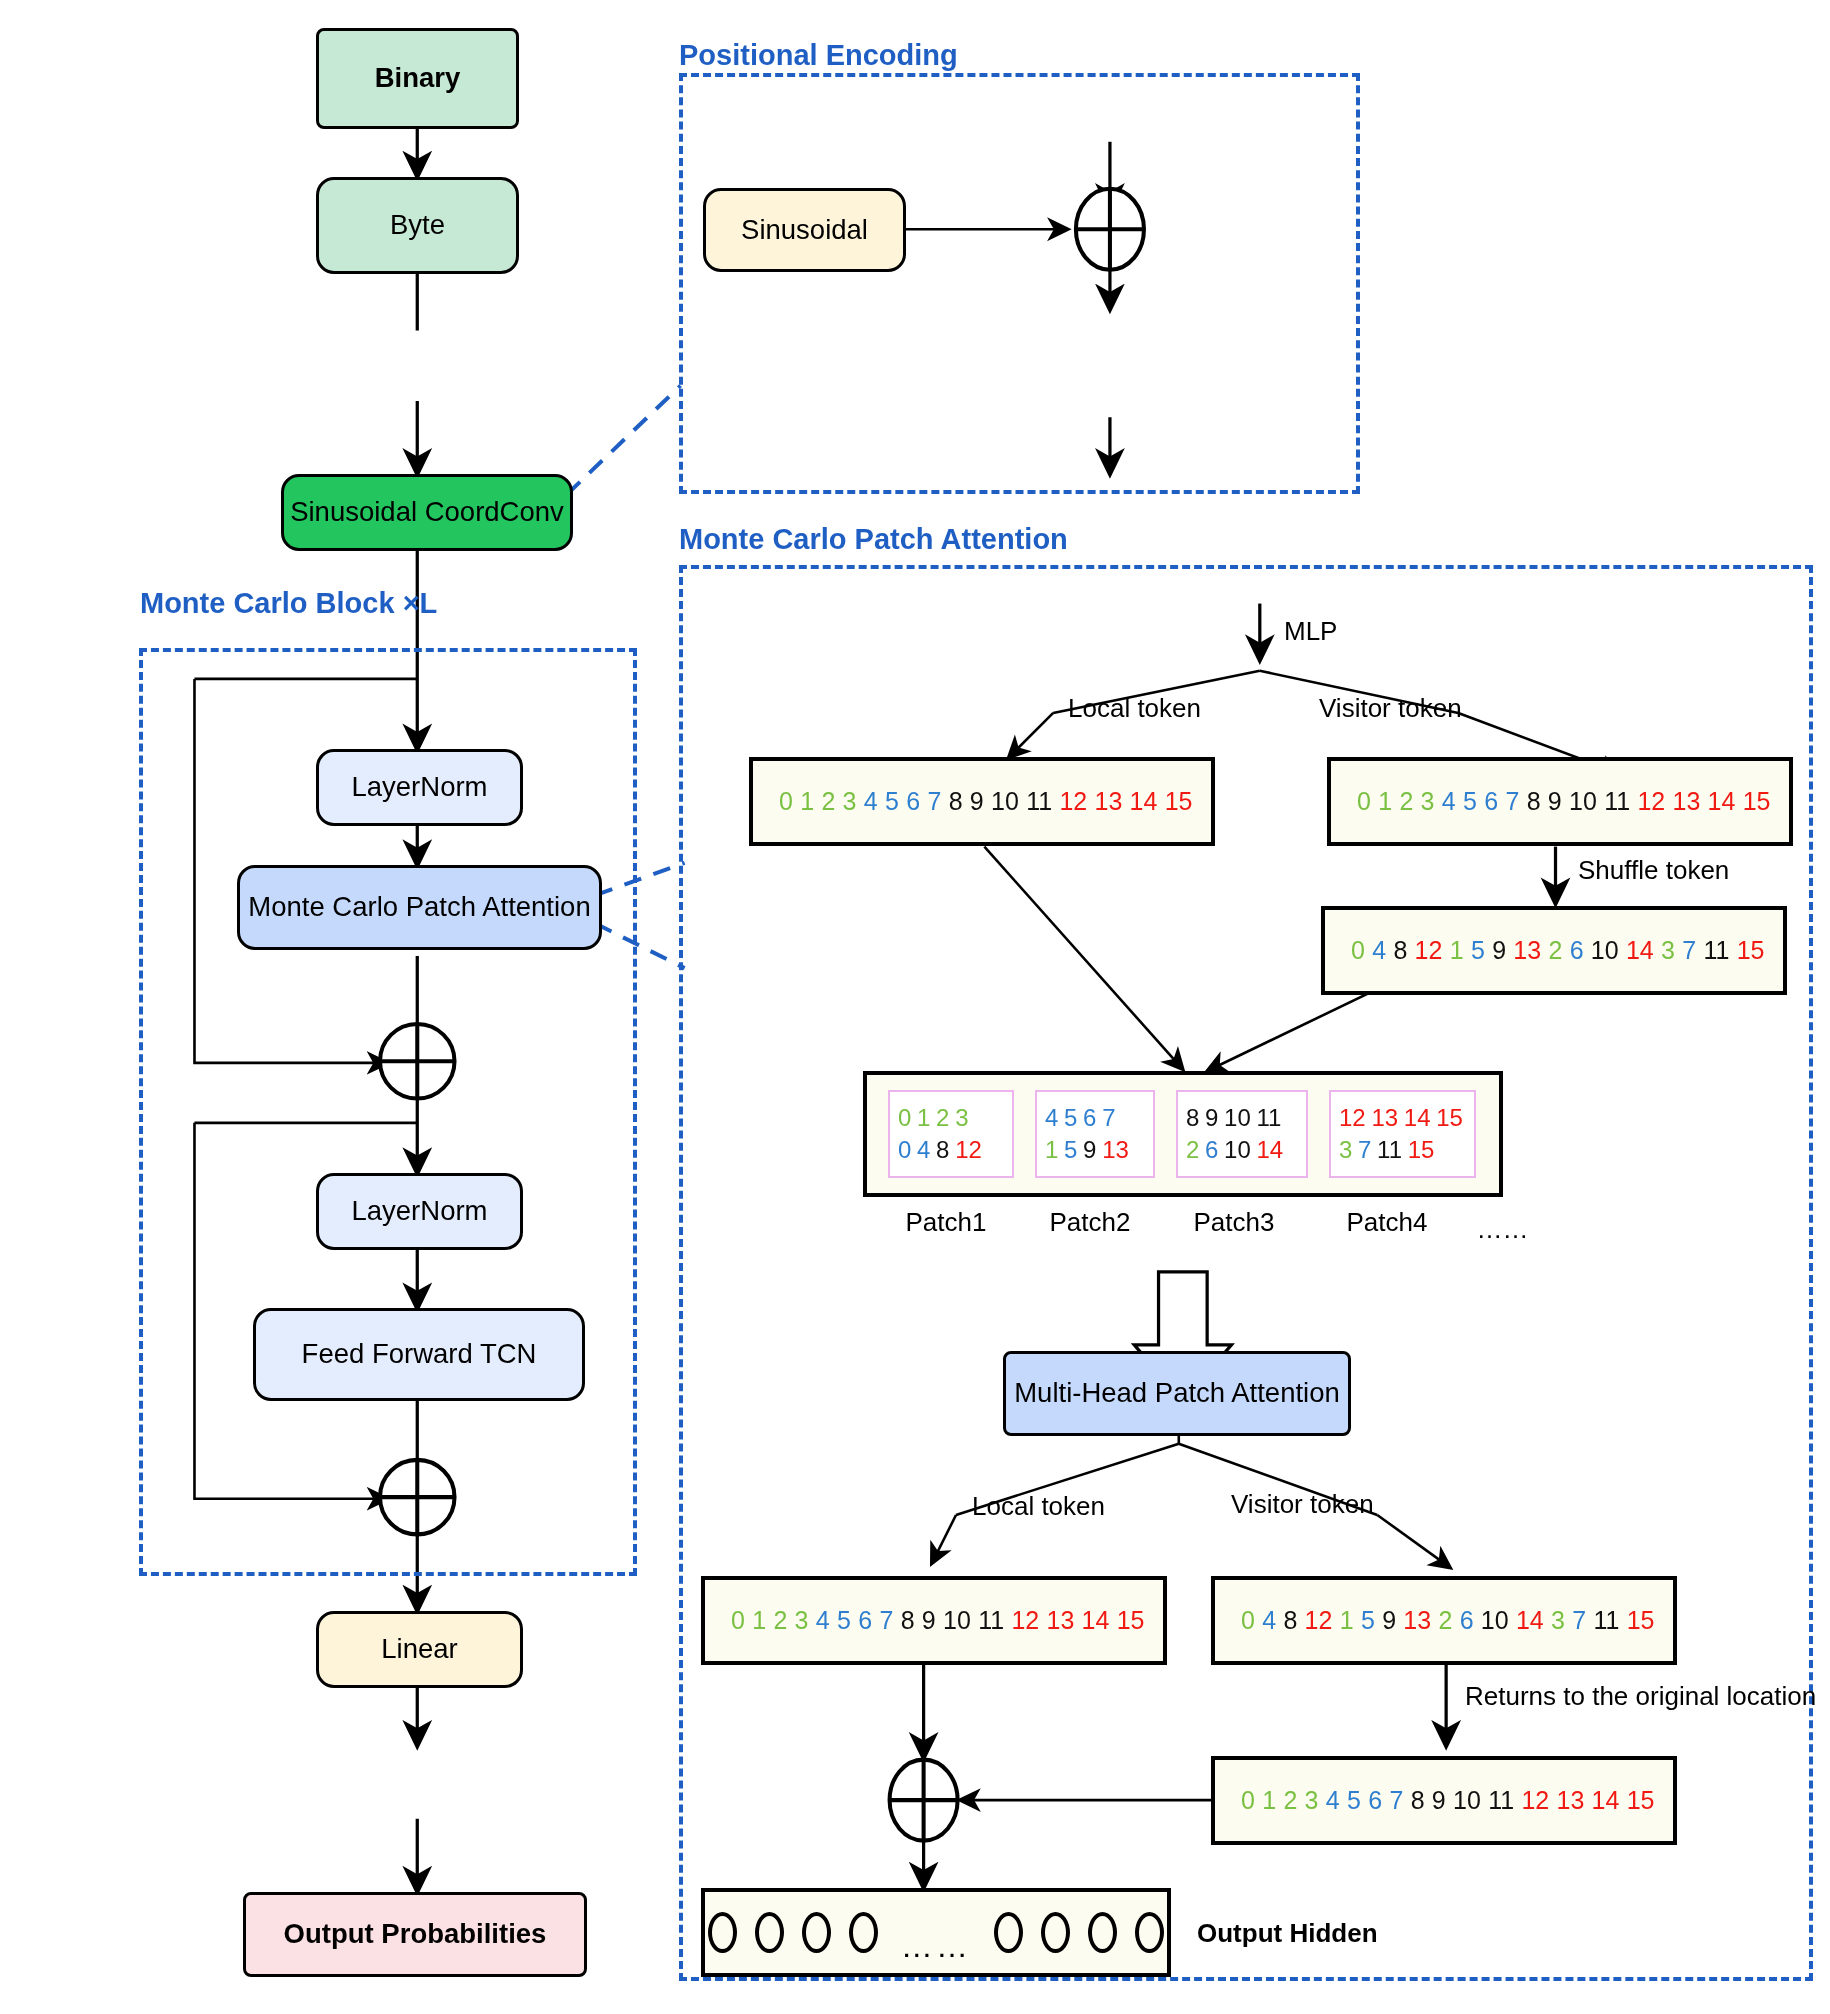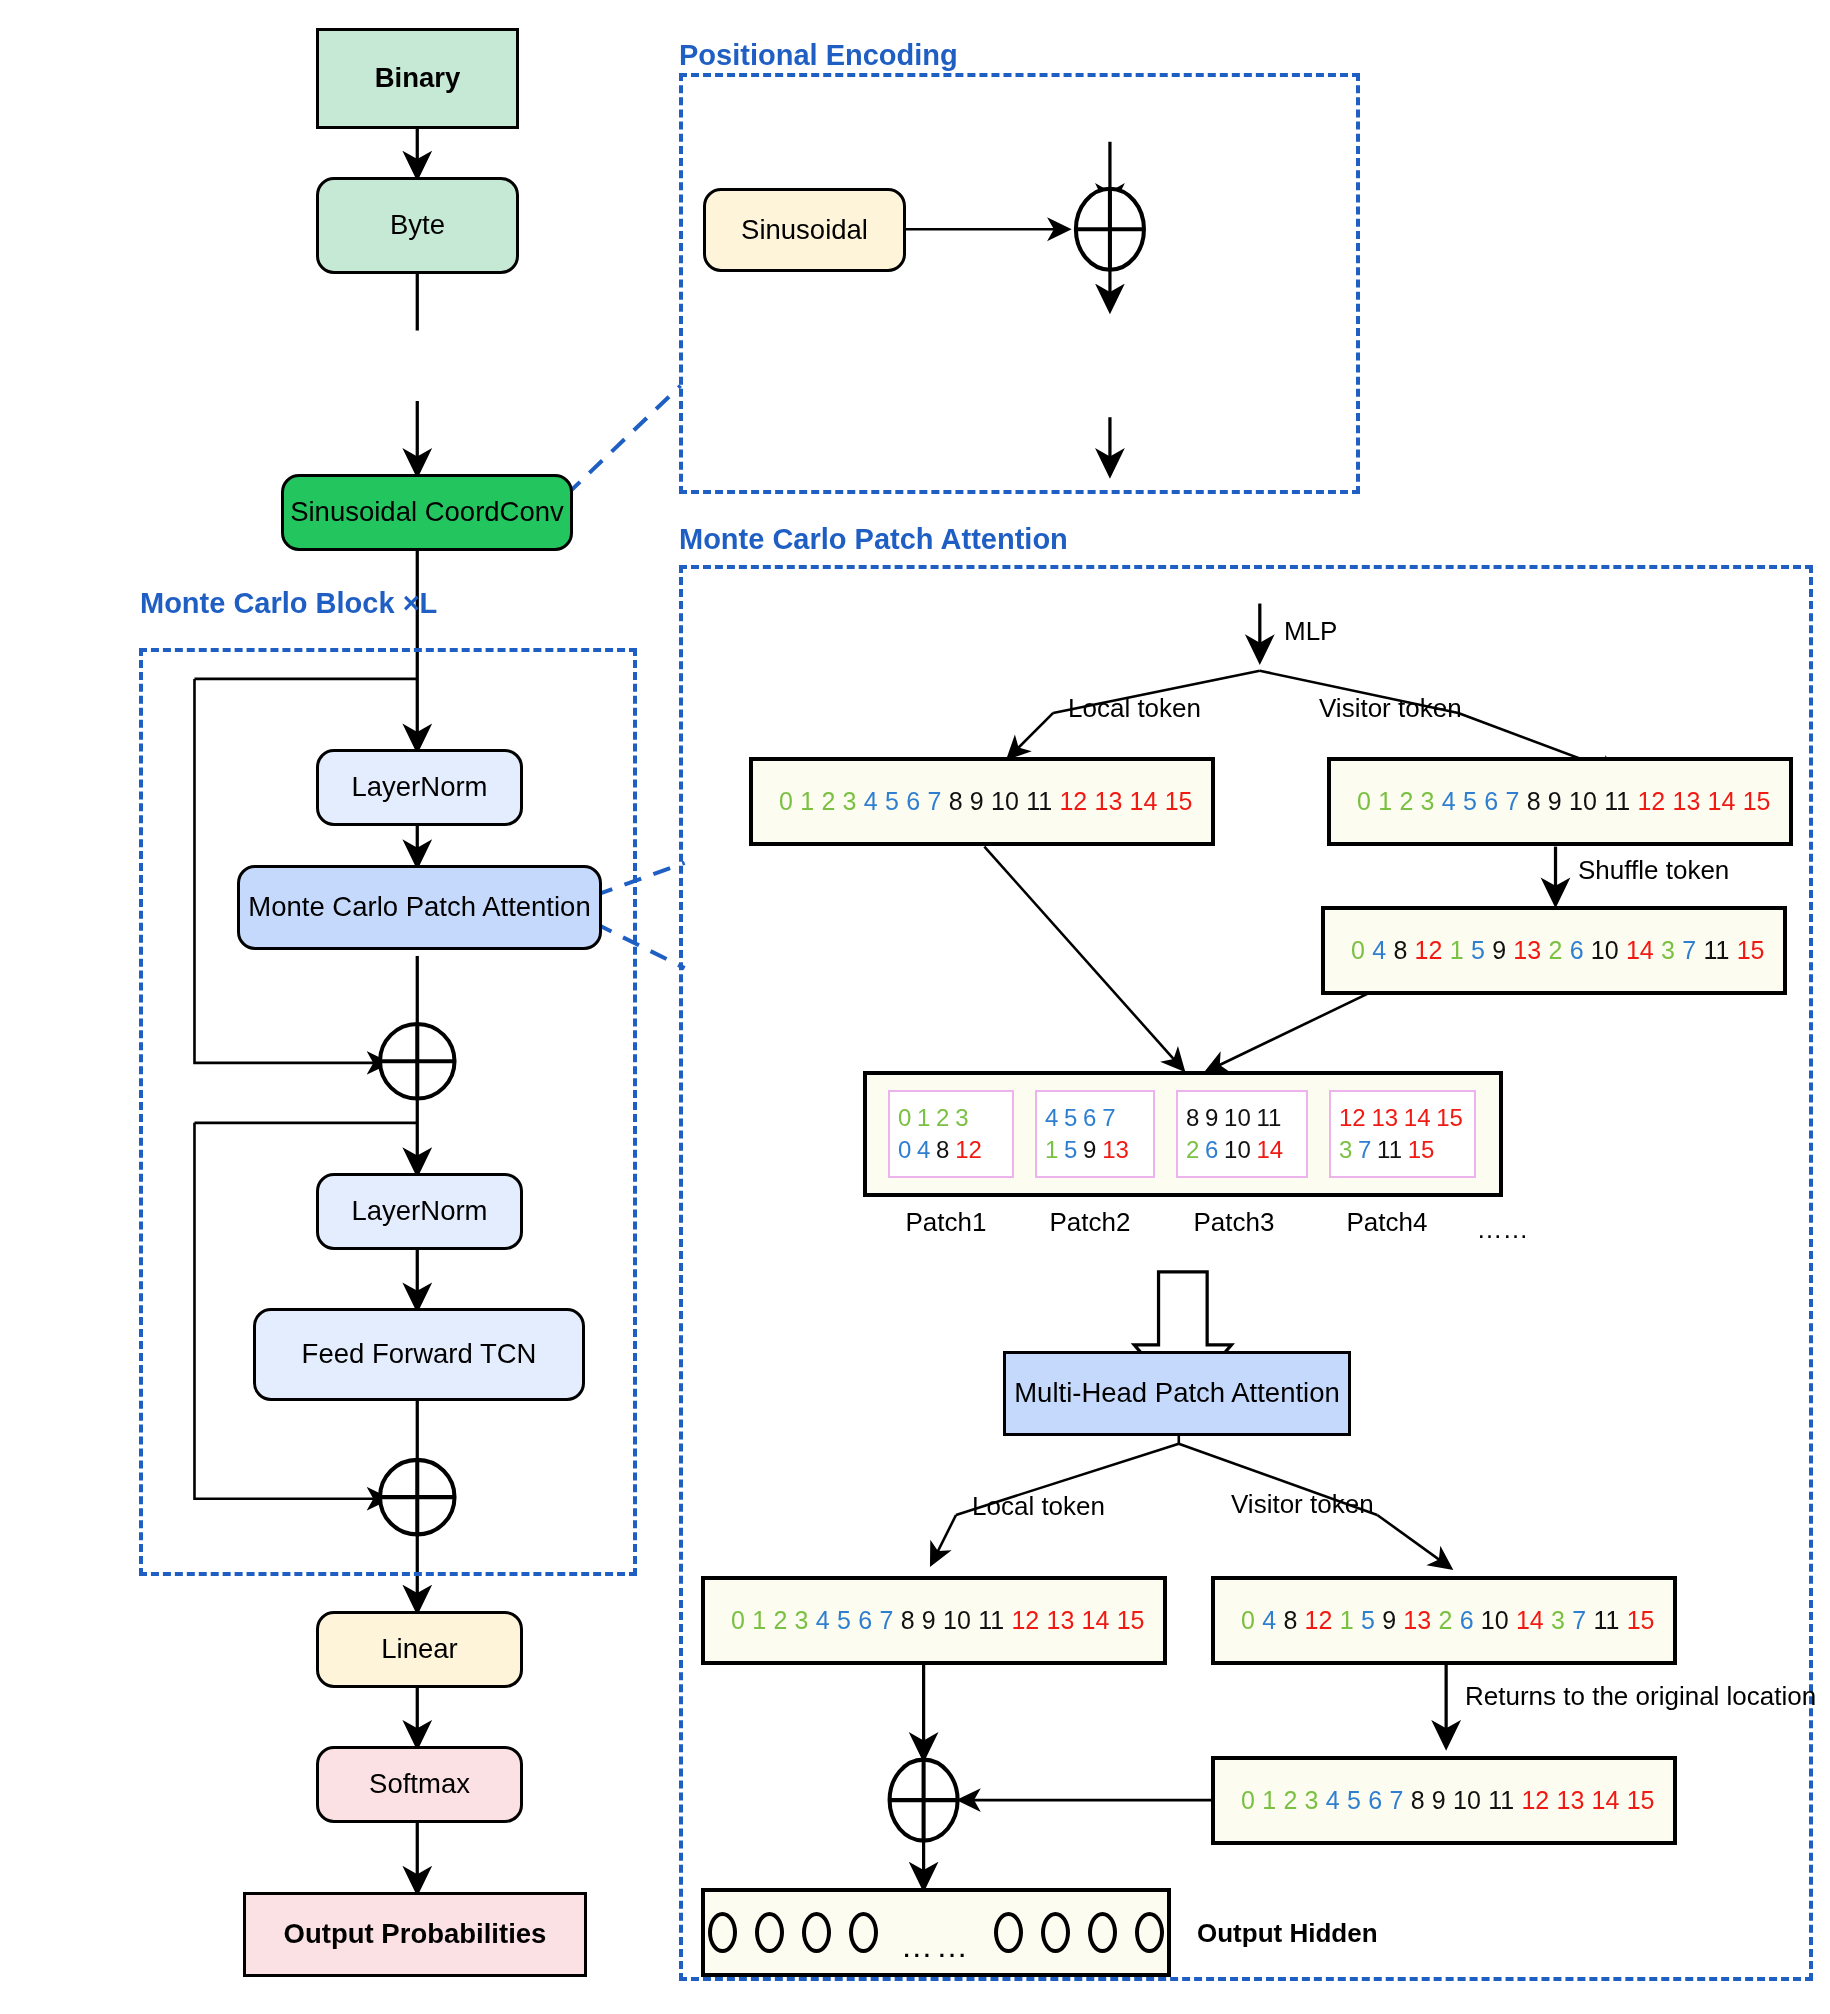--- a/index.html
+++ b/index.html
@@ -4,21 +4,21 @@
 <style>
   html,body{margin:0;padding:0;background:#fff;}
   body{width:1831px;height:2014px;position:relative;font-family:"Liberation Sans",sans-serif;}
   #stage{position:relative;width:1831px;height:2014px;overflow:hidden;}
   svg#wires{position:absolute;left:0;top:0;width:1831px;height:2014px;pointer-events:none;}
 
   .node{position:absolute;box-sizing:border-box;border:3.2px solid #000;display:flex;
         align-items:center;justify-content:center;text-align:center;color:#000;
         font-size:27.5px;line-height:1.18;z-index:3;background:#fff;}
   .rnd{border-radius:18px;}
-  .sq{border-radius:0;}
+  .sq{border-radius:8px;}
   .bold{font-weight:bold;}
 
   .grp-label{position:absolute;color:#1f5fc4;font-weight:bold;font-size:29px;z-index:4;white-space:nowrap;}
   .dashbox{position:absolute;border:4px dashed #1f5fc4;box-sizing:border-box;z-index:1;}
 
   .tokbox{position:absolute;box-sizing:border-box;border:4px solid #000;background:#fdfcf0;
           display:flex;align-items:center;z-index:3;}
   .tokrow{display:flex;align-items:baseline;padding-left:26px;font-size:25px;white-space:nowrap;}
   .tokrow span{margin-right:7.3px;}
   .g{color:#7ac043;} .b{color:#2f7fd0;} .k{color:#111;} .r{color:#f01a13;}
@@ -160,23 +160,20 @@
   </div>
 
   <div class="node rnd" style="left:253px;top:1308px;width:332px;height:93px;background:#e4edfd;">
     <span>Feed Forward TCN</span>
   </div>
 
   <div class="node rnd" style="left:316px;top:1611px;width:207px;height:77px;background:#fdf4d9;">
     <span>Linear</span>
   </div>
 
-  <div class="node rnd" style="left:316px;top:1746px;width:207px;height:77px;background:#fbe0e4;">
-    <span>Softmax</span>
-  </div>
 
   <div class="node sq bold" style="left:243px;top:1892px;width:344px;height:85px;background:#fbe0e4;justify-content:center;">
     <span>Output Probabilities</span>
   </div>
 
   <div class="grp-label" style="left:679px;top:39px;">Positional Encoding</div>
   <div class="dashbox" style="left:679px;top:73px;width:681px;height:421px;"></div>
 
   <div class="node rnd" style="left:703px;top:188px;width:203px;height:84px;background:#fdf4d9;">
     <span>Sinusoidal</span>

